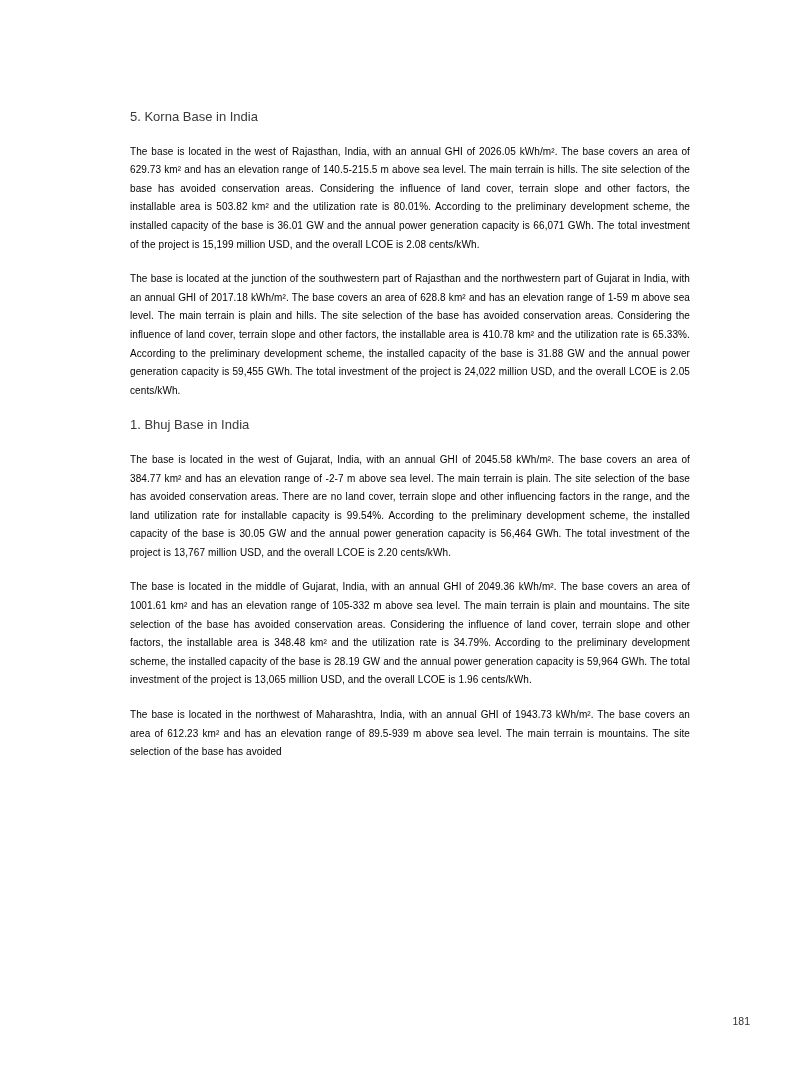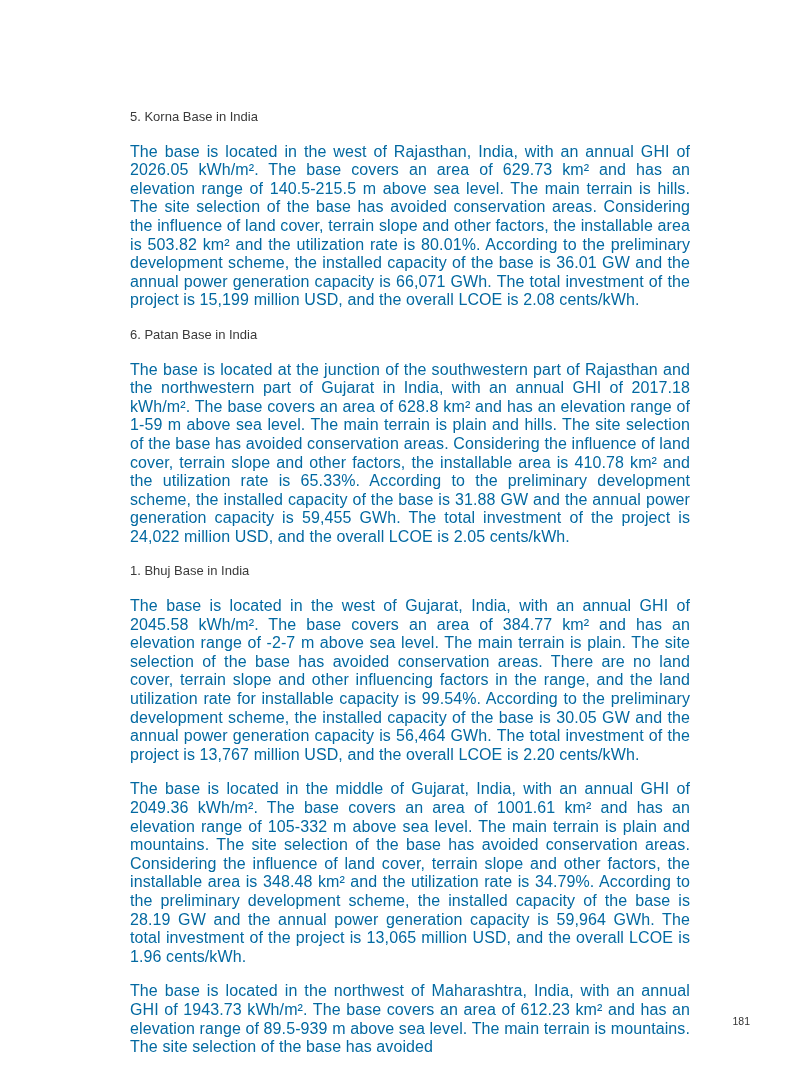--- a/index.html
+++ b/index.html
@@ -31,25 +31,25 @@
     font-size: 13px;
     font-weight: normal;
     line-height: 18.6px;
     margin: 16px 0 0 0;
     color: #3a3a3a;
   }
   .doc-section:first-child .heading {
     margin-top: 0;
   }
   .doc-section .body-text {
-    font-size: 16px;
+    font-size: 10px;
     line-height: 18.6px;
     margin: 16px 0 0 0;
     text-align: justify;
-    color: #0369a1;
+    color: #000000;
     letter-spacing: 0.1px;
   }
   .page-number {
     position: absolute;
     right: 43px;
     top: 1015px;
     font-size: 10.5px;
     color: #333333;
   }
 </style>
@@ -58,21 +58,20 @@
 
 <div class="page">
   <div class="content-column">
 
     <section class="doc-section">
       <h2 class="heading">5. Korna Base in India</h2>
       <p class="body-text">The base is located in the west of Rajasthan, India, with an annual GHI of 2026.05 kWh/m². The base covers an area of 629.73 km² and has an elevation range of 140.5-215.5 m above sea level. The main terrain is hills. The site selection of the base has avoided conservation areas. Considering the influence of land cover, terrain slope and other factors, the installable area is 503.82 km² and the utilization rate is 80.01%. According to the preliminary development scheme, the installed capacity of the base is 36.01 GW and the annual power generation capacity is 66,071 GWh. The total investment of the project is 15,199 million USD, and the overall LCOE is 2.08 cents/kWh.</p>
     </section>
 
     <section class="doc-section">
-      <h2 class="heading">6. Patan Base in India</h2>
       <p class="body-text">The base is located at the junction of the southwestern part of Rajasthan and the northwestern part of Gujarat in India, with an annual GHI of 2017.18 kWh/m². The base covers an area of 628.8 km² and has an elevation range of 1-59 m above sea level. The main terrain is plain and hills. The site selection of the base has avoided conservation areas. Considering the influence of land cover, terrain slope and other factors, the installable area is 410.78 km² and the utilization rate is 65.33%. According to the preliminary development scheme, the installed capacity of the base is 31.88 GW and the annual power generation capacity is 59,455 GWh. The total investment of the project is 24,022 million USD, and the overall LCOE is 2.05 cents/kWh.</p>
     </section>
 
     <section class="doc-section">
       <h2 class="heading">1. Bhuj Base in India</h2>
       <p class="body-text">The base is located in the west of Gujarat, India, with an annual GHI of 2045.58 kWh/m². The base covers an area of 384.77 km² and has an elevation range of -2-7 m above sea level. The main terrain is plain. The site selection of the base has avoided conservation areas. There are no land cover, terrain slope and other influencing factors in the range, and the land utilization rate for installable capacity is 99.54%. According to the preliminary development scheme, the installed capacity of the base is 30.05 GW and the annual power generation capacity is 56,464 GWh. The total investment of the project is 13,767 million USD, and the overall LCOE is 2.20 cents/kWh.</p>
     </section>
 
     <section class="doc-section">
       <p class="body-text">The base is located in the middle of Gujarat, India, with an annual GHI of 2049.36 kWh/m². The base covers an area of 1001.61 km² and has an elevation range of 105-332 m above sea level. The main terrain is plain and mountains. The site selection of the base has avoided conservation areas. Considering the influence of land cover, terrain slope and other factors, the installable area is 348.48 km² and the utilization rate is 34.79%. According to the preliminary development scheme, the installed capacity of the base is 28.19 GW and the annual power generation capacity is 59,964 GWh. The total investment of the project is 13,065 million USD, and the overall LCOE is 1.96 cents/kWh.</p>

